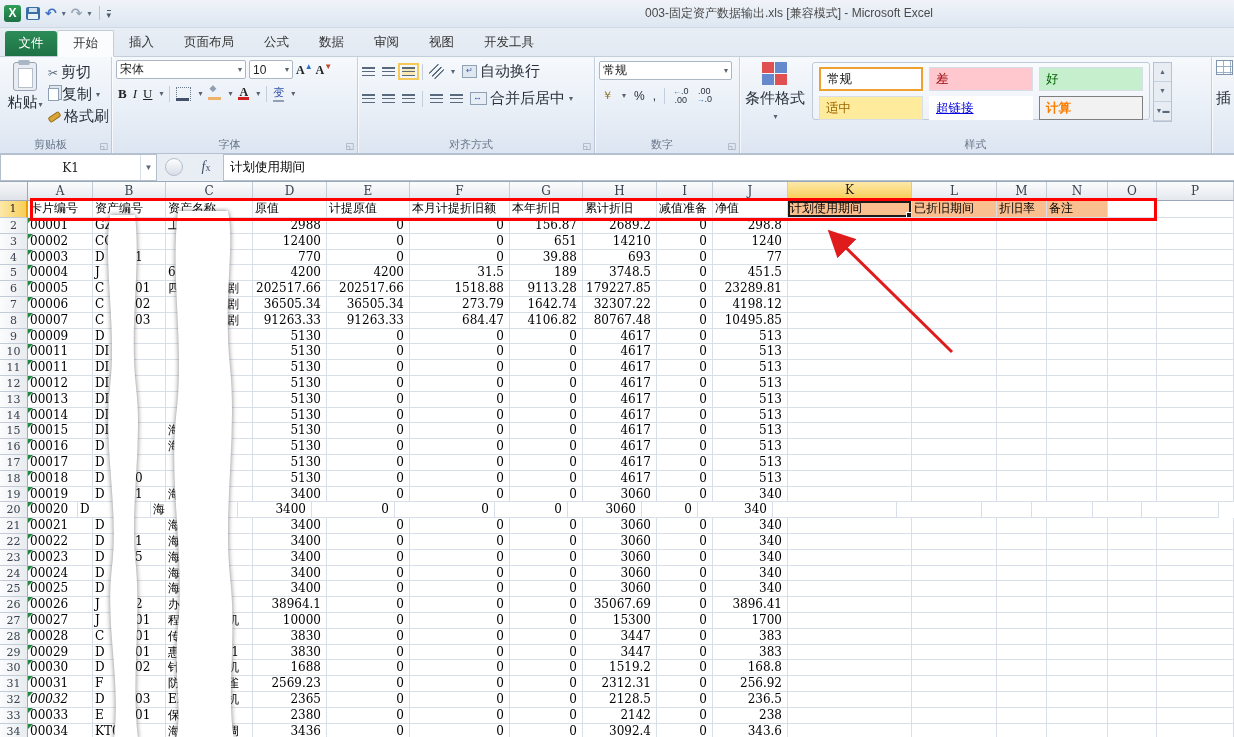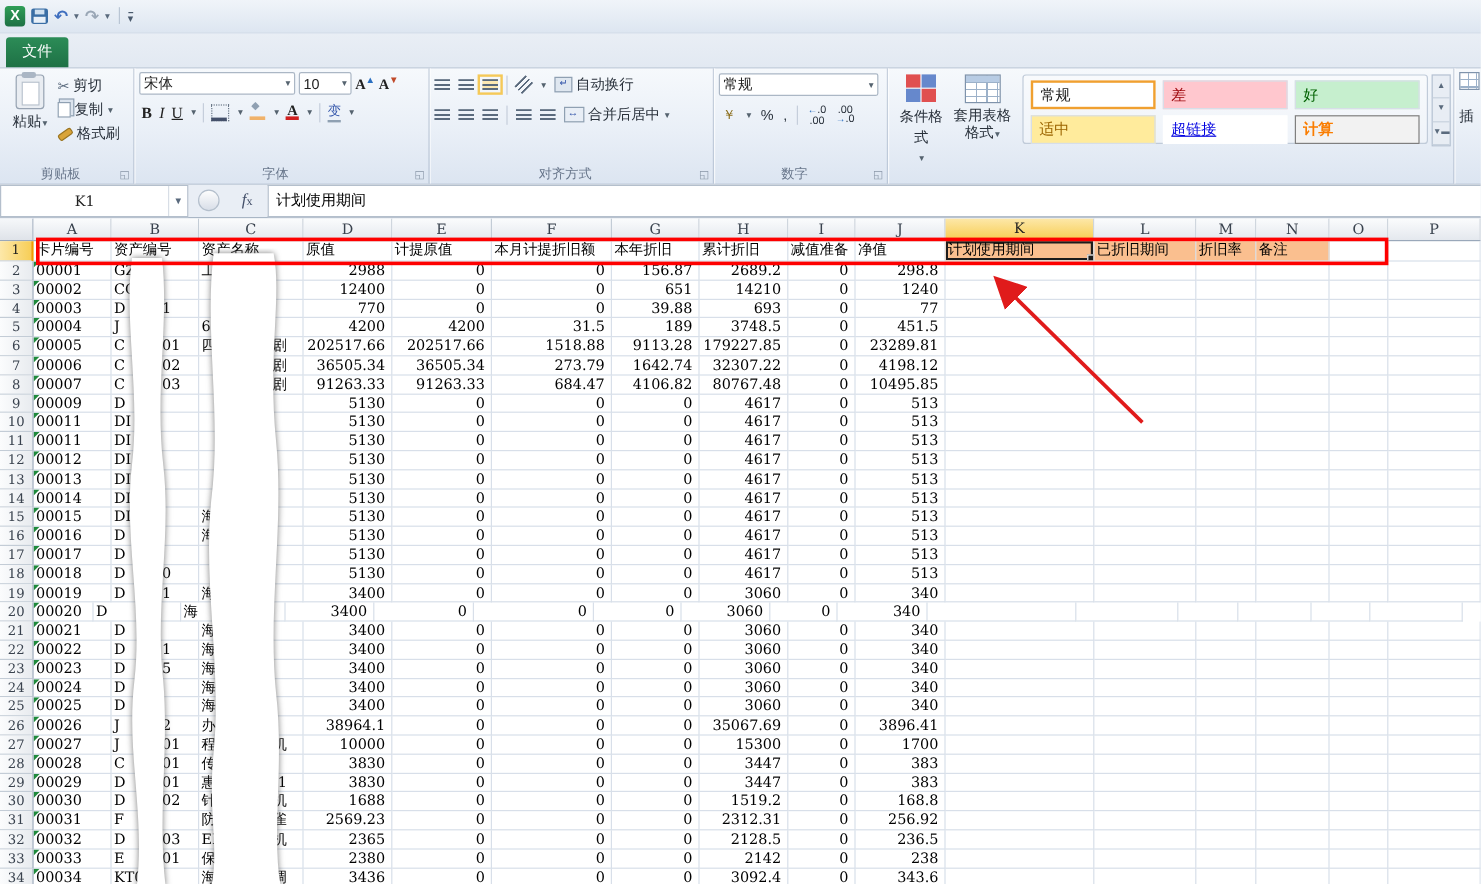--- a/index.html
+++ b/index.html
@@ -32,21 +32,21 @@
   .tab.active{background:#fbfcfe;border:1px solid #c4cedb;border-bottom:1px solid #fbfcfe;
               border-radius:2px 2px 0 0;margin-bottom:-1px;}
 
   
   .ribbon{height:96px;background:linear-gradient(#f6f9fc,#e9eff7 55%,#dce5f1);display:flex;
           border-bottom:1px solid #b4c1d2;}
   .rgroup{position:relative;box-sizing:border-box;height:100%;padding:3px 2px 15px 4px;
           border-right:1px solid rgba(160,175,195,.55);box-shadow:1px 0 0 rgba(255,255,255,.7);}
   .glabel{position:absolute;bottom:1px;left:0;right:10px;text-align:center;font-size:11px;color:#67758a;}
   .launcher{position:absolute;bottom:2px;right:3px;font-size:9px;color:#8a97a8;}
-  .btn-lbl{font-size:12px;color:#29313b;}
+  .btn-lbl{font-size:15px;color:#29313b;}
   .dd{font-size:8px;color:#55636f;margin-left:1px;}
   .combo{box-sizing:border-box;background:#fff;border:1px solid #abb7c5;height:19px;display:flex;align-items:center;
          padding:0 3px;justify-content:space-between;border-radius:2px;}
 
   
   .g-clip{width:112px;}
   .paste-big{float:left;width:42px;text-align:center;}
   .clipboard-ic{margin:2px auto 2px;width:22px;height:27px;background:#e9edf2;border:1px solid #97a3b2;border-radius:3px;position:relative;}
   .clipboard-ic::before{content:"";position:absolute;left:4px;top:-3px;width:12px;height:5px;background:#aab6c4;border-radius:2px;}
   .clipboard-ic::after{content:"";position:absolute;left:4px;top:5px;width:13px;height:18px;background:#fff;border:1px solid #b6c0cc;}
@@ -180,24 +180,35 @@
     <div class="qat">
       <div class="xl-logo">X</div>
       <div class="floppy"></div>
       <span class="undo">↶</span>
         <span class="mini-drop">▾</span>
       <span class="redo">↷</span>
         <span class="mini-drop">▾</span>
       <span class="qat-sep"></span>
       <span class="qat-more">▾</span>
     </div>
+    <div class="title-text">003-固定资产数据输出.xls  [兼容模式] - Microsoft Excel</div>
   </div>
 
   <div class="tabrow">
     <div class="file-tab">文件</div>
+    <span id="tabs-host" style="display:flex;">
+        <div class="tab active">开始</div>
+        <div class="tab">插入</div>
+        <div class="tab">页面布局</div>
+        <div class="tab">公式</div>
+        <div class="tab">数据</div>
+        <div class="tab">审阅</div>
+        <div class="tab">视图</div>
+        <div class="tab">开发工具</div>
+      </span>
   </div>
 
   <div class="ribbon">
 
     <div class="rgroup g-clip">
       <div class="paste-big">
         <div class="clipboard-ic"></div>
         <span class="btn-lbl">粘贴</span><span class="dd">▾</span>
       </div>
       <div class="clip-small">
@@ -303,37 +314,34 @@
     <div class="rgroup g-styles">
       <div class="style-btn">
         <div class="big-ic ic-cond">
             <span></span>
             <span></span>
             <span></span>
             <span></span>
           </div>
         <span class="btn-lbl">条件格式</span><br><span class="dd">▾</span>
       </div>
-      <div class="style-btn" style="width:72px;">
-        <div class="big-ic ic-table"></div>
-        <span class="btn-lbl two-line">套用表格格式</span><span class="dd">▾</span>
-      </div>
       <div class="gallery" id="style-gallery">
           <div class="scell sc-normal">常规</div>
           <div class="scell sc-bad">差</div>
           <div class="scell sc-good">好</div>
           <div class="scell sc-neutral">适中</div>
           <div class="scell sc-link">超链接</div>
           <div class="scell sc-calc">计算</div>
         </div>
       <div class="gal-scroll">
         <div>▲</div>
         <div>▼</div>
         <div>▼▬</div>
       </div>
+      <div class="glabel" style="right:0;">样式</div>
     </div>
 
     <div class="rgroup g-cells">
       <div class="ic-insert"></div>
       <span class="btn-lbl">插</span>
     </div>
   </div>
 
   <div class="fbar">
     <div class="namebox">
@@ -950,21 +958,21 @@
           <div class="cell num" style="width: 75px;">256.92</div>
           <div class="cell txt" style="width: 124px;"></div>
           <div class="cell txt" style="width: 85px;"></div>
           <div class="cell txt" style="width: 50px;"></div>
           <div class="cell txt" style="width: 61px;"></div>
           <div class="cell txt" style="width: 49px;"></div>
           <div class="cell txt" style="width: 77px;"></div>
         </div>
         <div class="srow">
           <div class="rowno">32</div>
-          <div class="cell txt a-cell" style="width: 65px;">00032</div>
+          <div class="cell txt a-cell" style="width: 65px; font-style: italic;">00032</div>
           <div class="cell txt" style="width: 73px;"><span>D</span><span class="b-frag">03</span></div>
           <div class="cell txt" style="width: 87px;"><span>EF</span><span class="c-frag">机</span></div>
           <div class="cell num" style="width: 74px;">2365</div>
           <div class="cell num" style="width: 83px;">0</div>
           <div class="cell num" style="width: 100px;">0</div>
           <div class="cell num" style="width: 73px;">0</div>
           <div class="cell num" style="width: 74px;">2128.5</div>
           <div class="cell num" style="width: 56px;">0</div>
           <div class="cell num" style="width: 75px;">236.5</div>
           <div class="cell txt" style="width: 124px;"></div>

